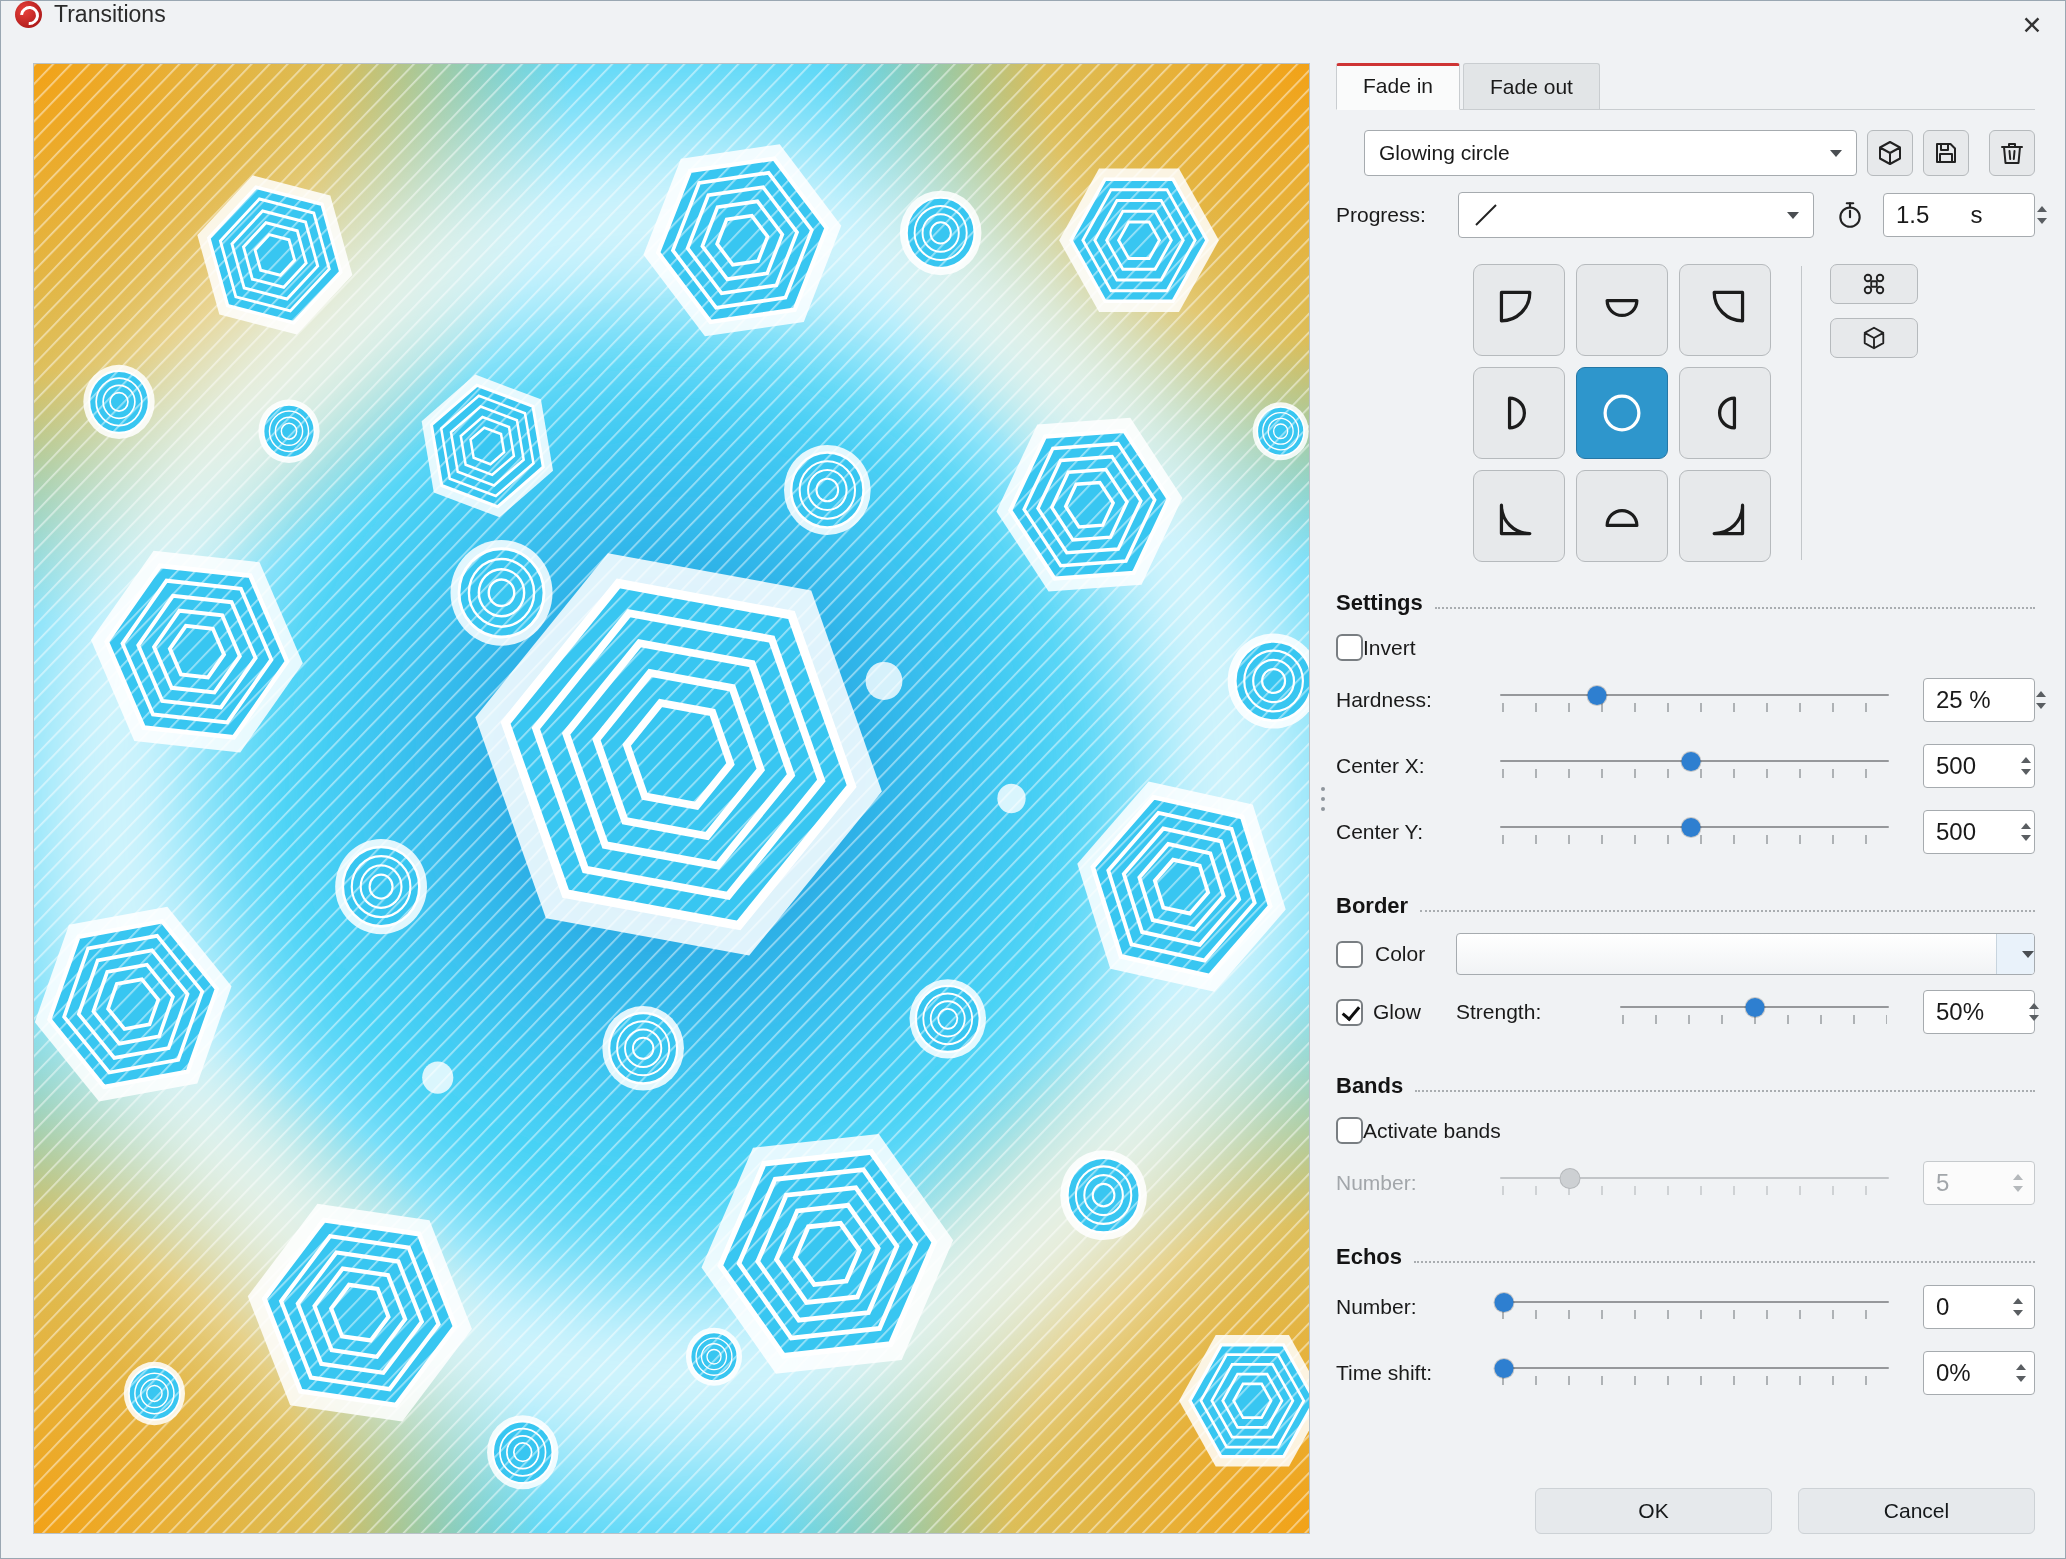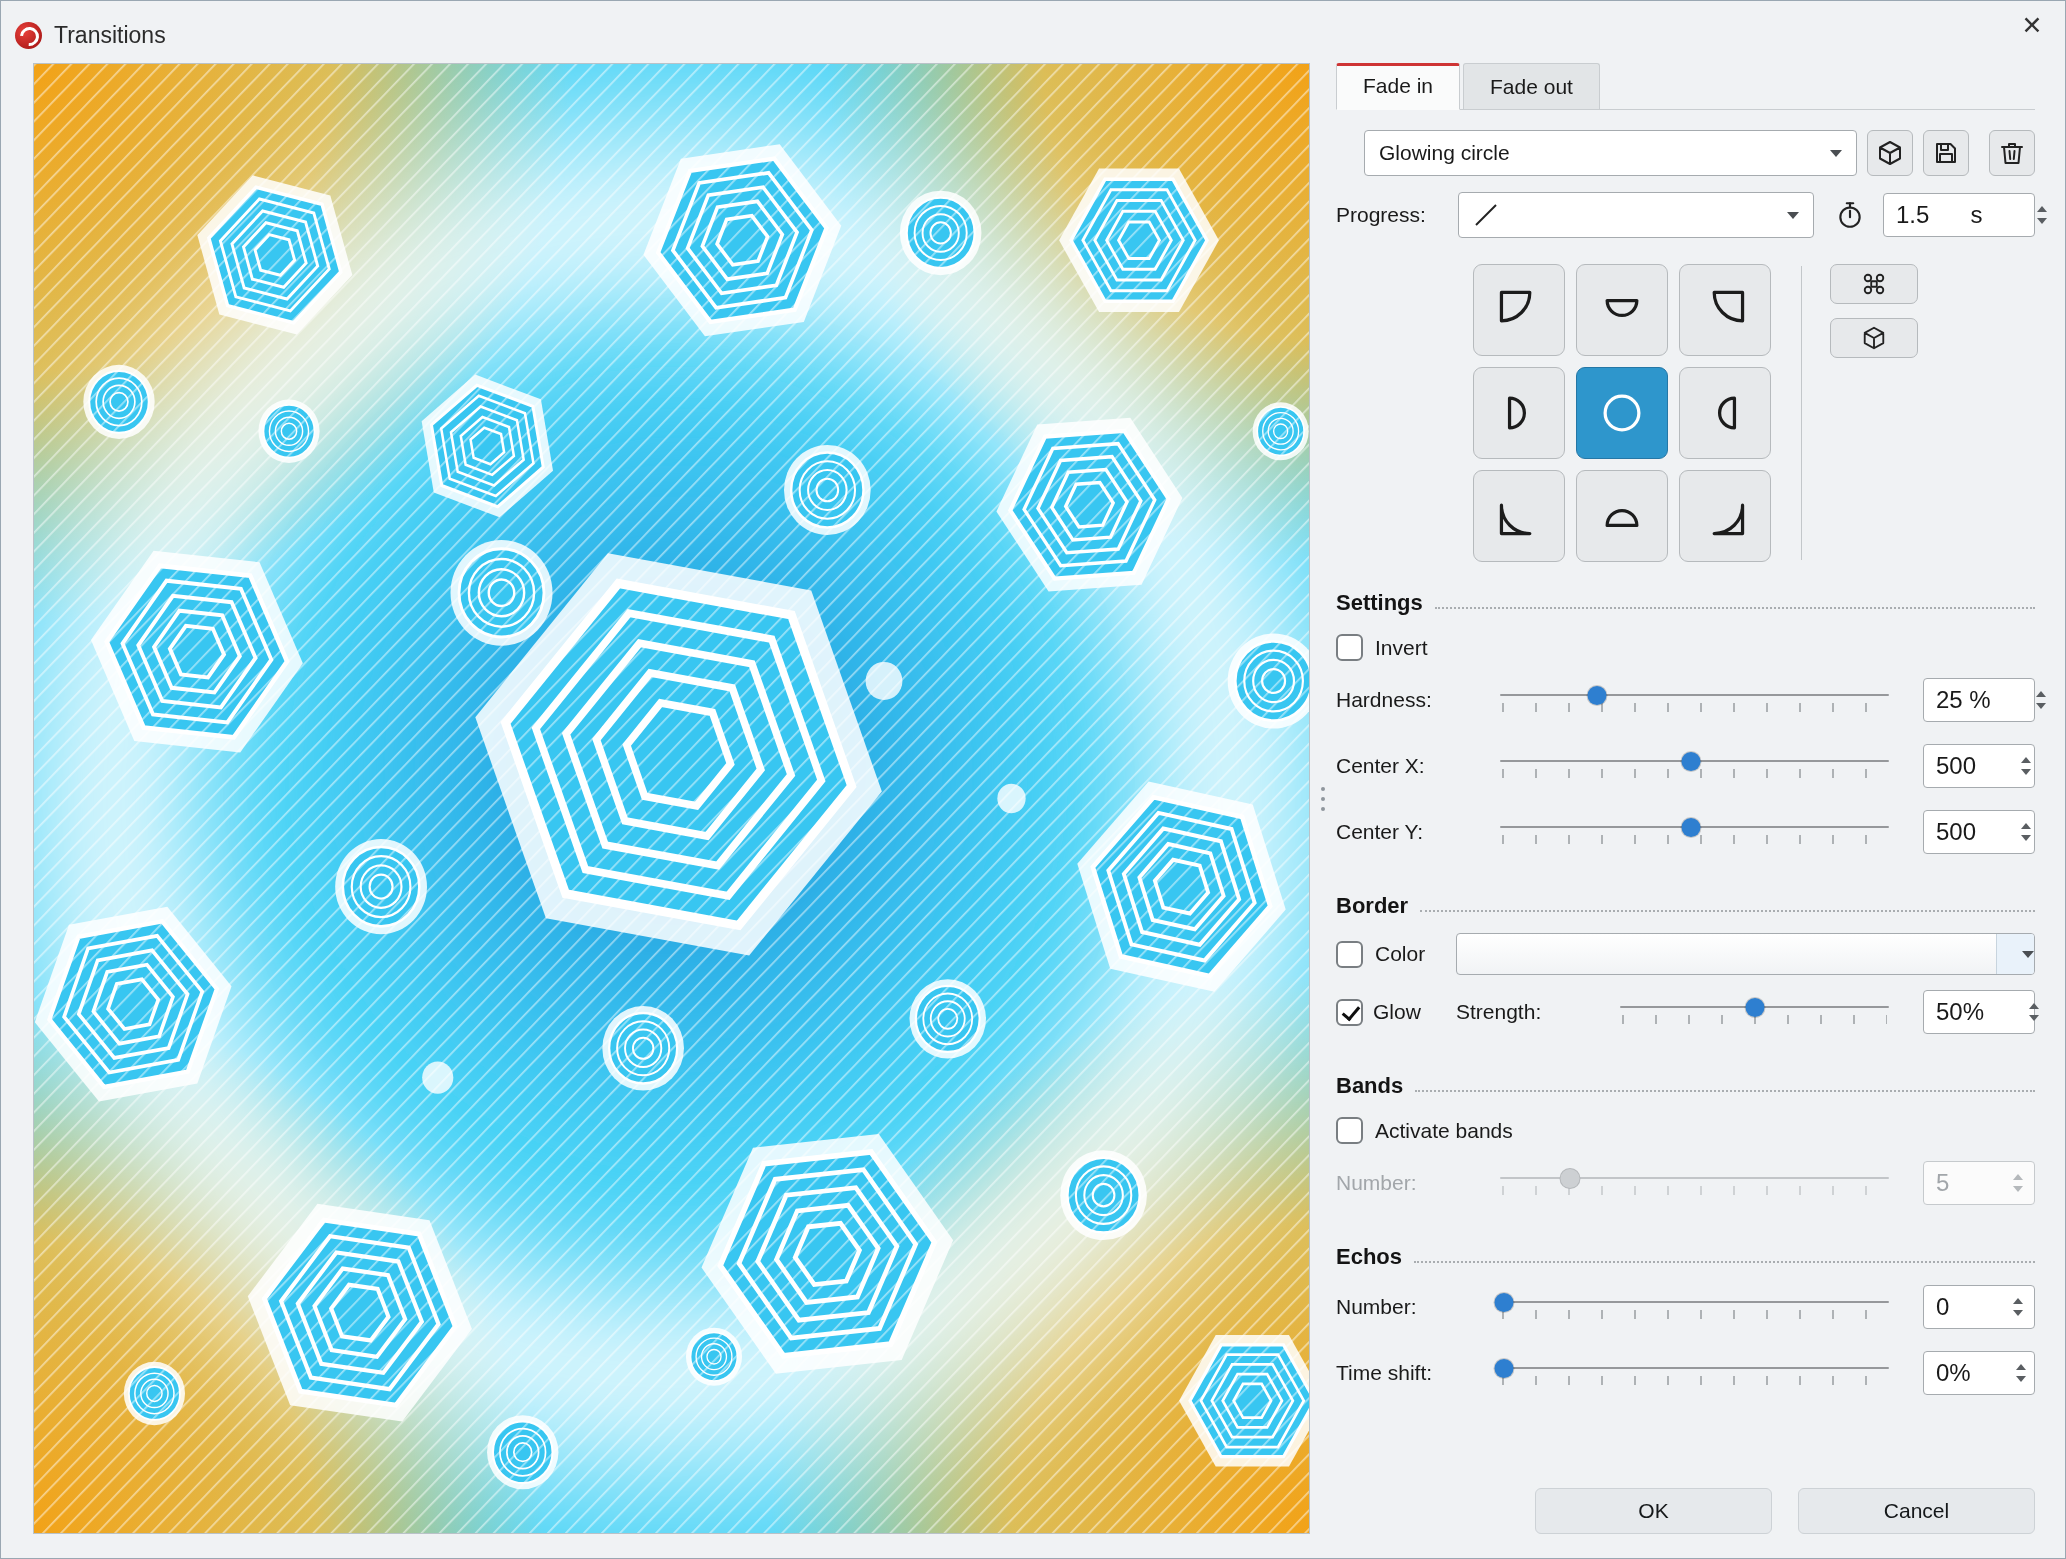--- a/index.html
+++ b/index.html
@@ -6,21 +6,21 @@
   html,body { margin:0; padding:0; }
   body {
     width:2066px; height:1559px;
     font-family:"Liberation Sans", sans-serif;
     background:#f0f2f4;
     border:1px solid #9aa7b2;
     overflow:hidden;
     color:#1a1a1a;
   }
   
-  .titlebar { height:48px; display:flex; align-items:flex-end; padding-left:14px; }
+  .titlebar { height:48px; display:flex; align-items:flex-start; padding-left:14px; }
   .app-icon { width:27px; height:27px; border-radius:50%;
     background:radial-gradient(circle at 35% 35%, #e8413c, #9d0f0f); position:relative; margin-right:12px; flex:none; }
   .app-icon::after { content:""; position:absolute; left:5px; top:5px; width:13px; height:13px;
     border-radius:50%; border:3px solid #fff; border-left-color:transparent; transform:rotate(-40deg); }
   .win-title { font-size:23px; color:#2b2b2b; }
   .close-btn { margin-left:auto; width:66px; height:48px; background:none; border:none;
     font-size:25px; color:#333; font-family:inherit; cursor:default; }
   
   .content { display:flex; height:1511px; padding:14px 30px 26px 32px; }
   .preview { width:1277px; height:100%; border:1px solid #b9c2c8; background:#4ad0f2; flex:none; overflow:hidden; }
@@ -69,21 +69,21 @@
   .cell.selected { background:#2e96cc; border-color:#2577a6; }
   .cell.selected path, .cell.selected circle { stroke:#fff; }
   .vsep { width:1px; background:#c3c7ca; align-self:stretch; margin:2px 28px 2px 30px; }
   .side-btns { display:flex; flex-direction:column; gap:14px; }
   .sidebtn { width:88px; height:40px; background:#e7e9eb; border:1px solid #b6babd; border-radius:7px;
     display:flex; align-items:center; justify-content:center; }
   
   .sect-head { display:flex; align-items:center; margin-top:28px; margin-bottom:4px; }
   .sect-head .t { font-size:22px; font-weight:700; color:#141414; white-space:nowrap; }
   .sect-head .leader { flex:1; margin-left:12px; border-bottom:2px dotted #a9adb0; transform:translateY(5px); }
-  .check-row { display:flex; align-items:center; gap:12px; margin:14px 0 6px; font-size:21px; }
+  .check-row { display:flex; align-items:center; gap:0; margin:14px 0 6px; font-size:21px; }
   .cb { width:27px; height:27px; background:#fff; border:2px solid #797e82; border-radius:6px; position:relative; flex:none; }
   .cb.checked::after { content:""; position:absolute; left:8px; top:2px; width:7px; height:14px;
     border-right:3px solid #0e0e0e; border-bottom:3px solid #0e0e0e; transform:rotate(40deg); }
   .slider-row { display:flex; align-items:center; margin:6px 0; height:54px; }
   .slider-row .lbl { width:164px; flex:none; }
   .slider { flex:1; position:relative; height:36px; margin-right:34px; }
   .slider .track { position:absolute; left:0; right:0; top:12px; height:2px; background:#96989b; border-radius:2px; }
   .slider .ticks { position:absolute; left:2px; right:2px; top:21px; height:9px;
     background-image:repeating-linear-gradient(90deg,#aeb2b5 0,#aeb2b5 2px,transparent 2px,transparent 33px); }
   .slider .thumb { position:absolute; top:3.5px; width:19px; height:19px; border-radius:50%;

